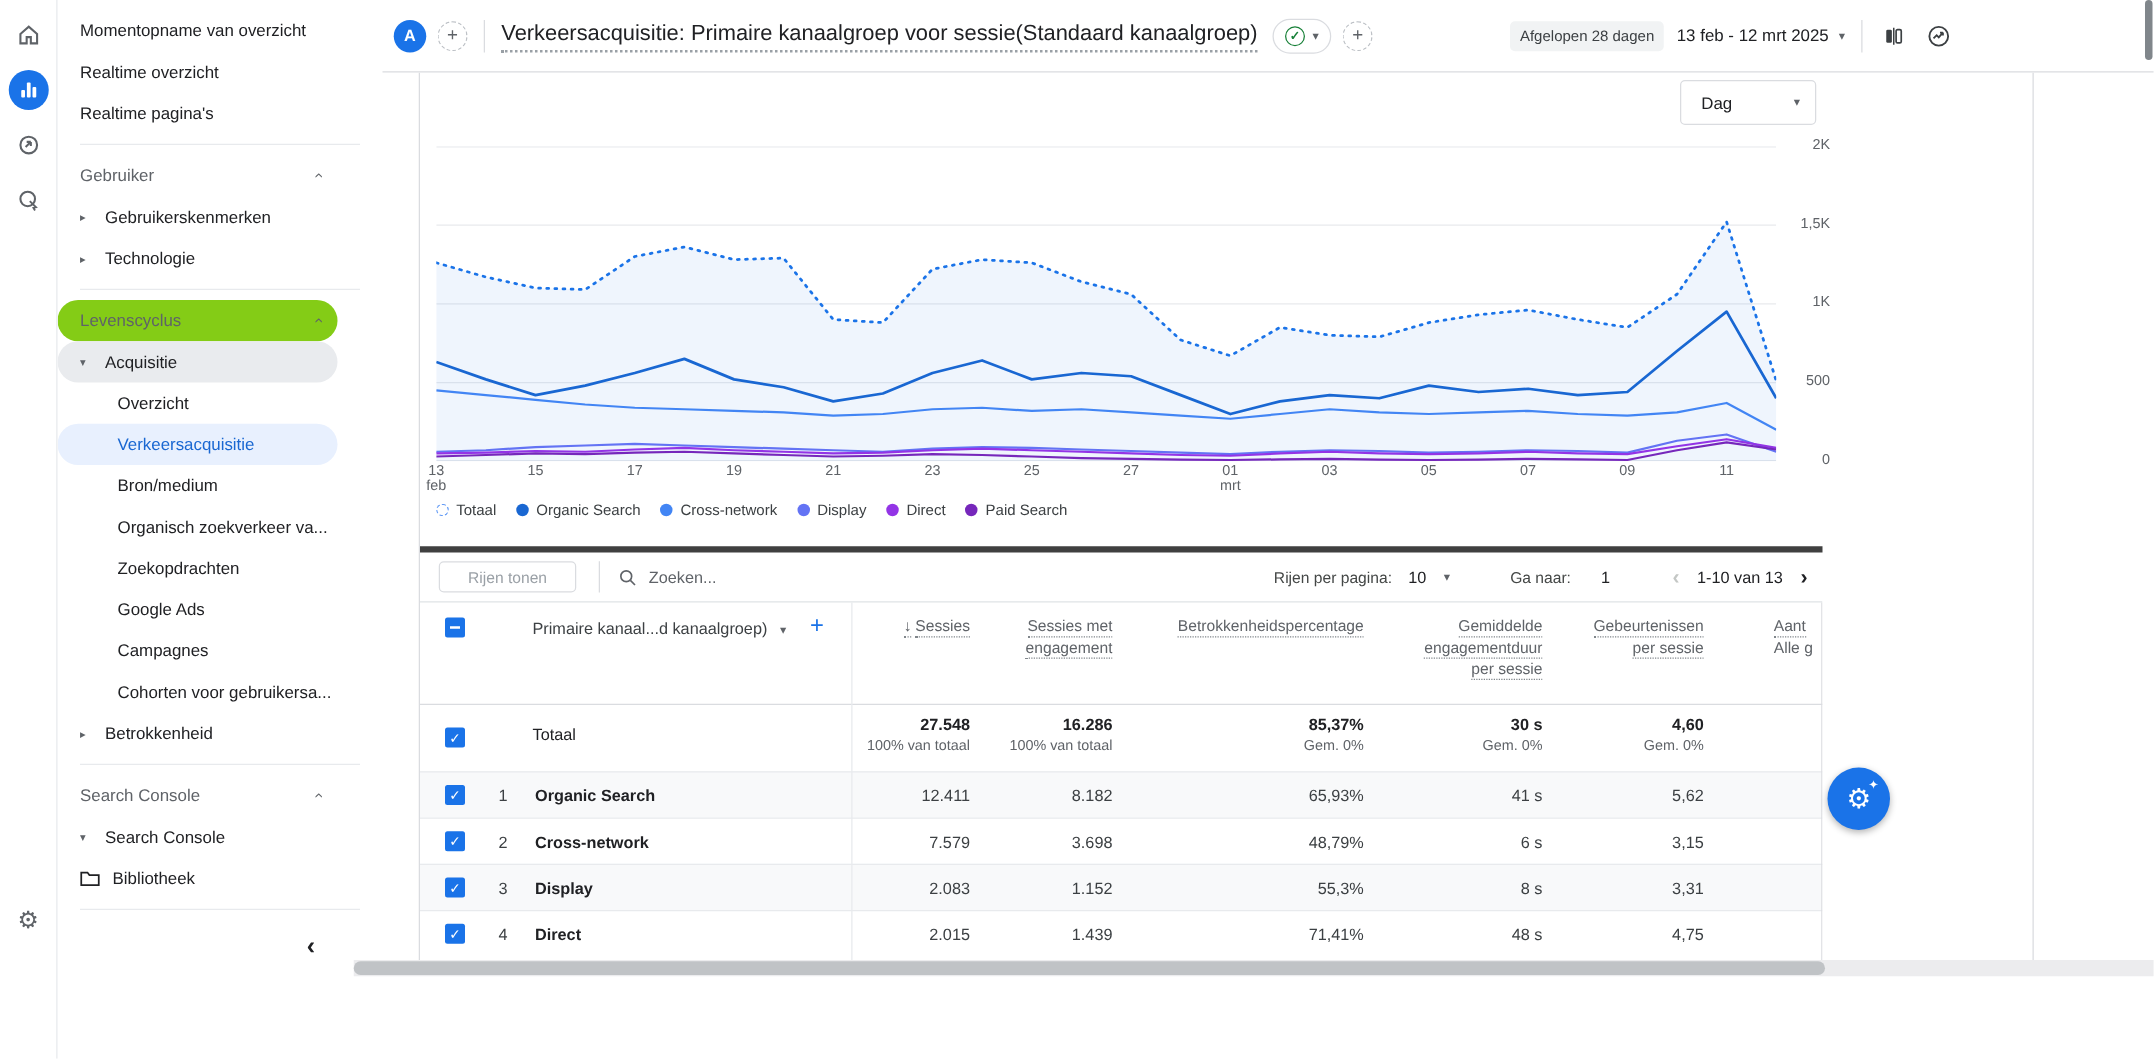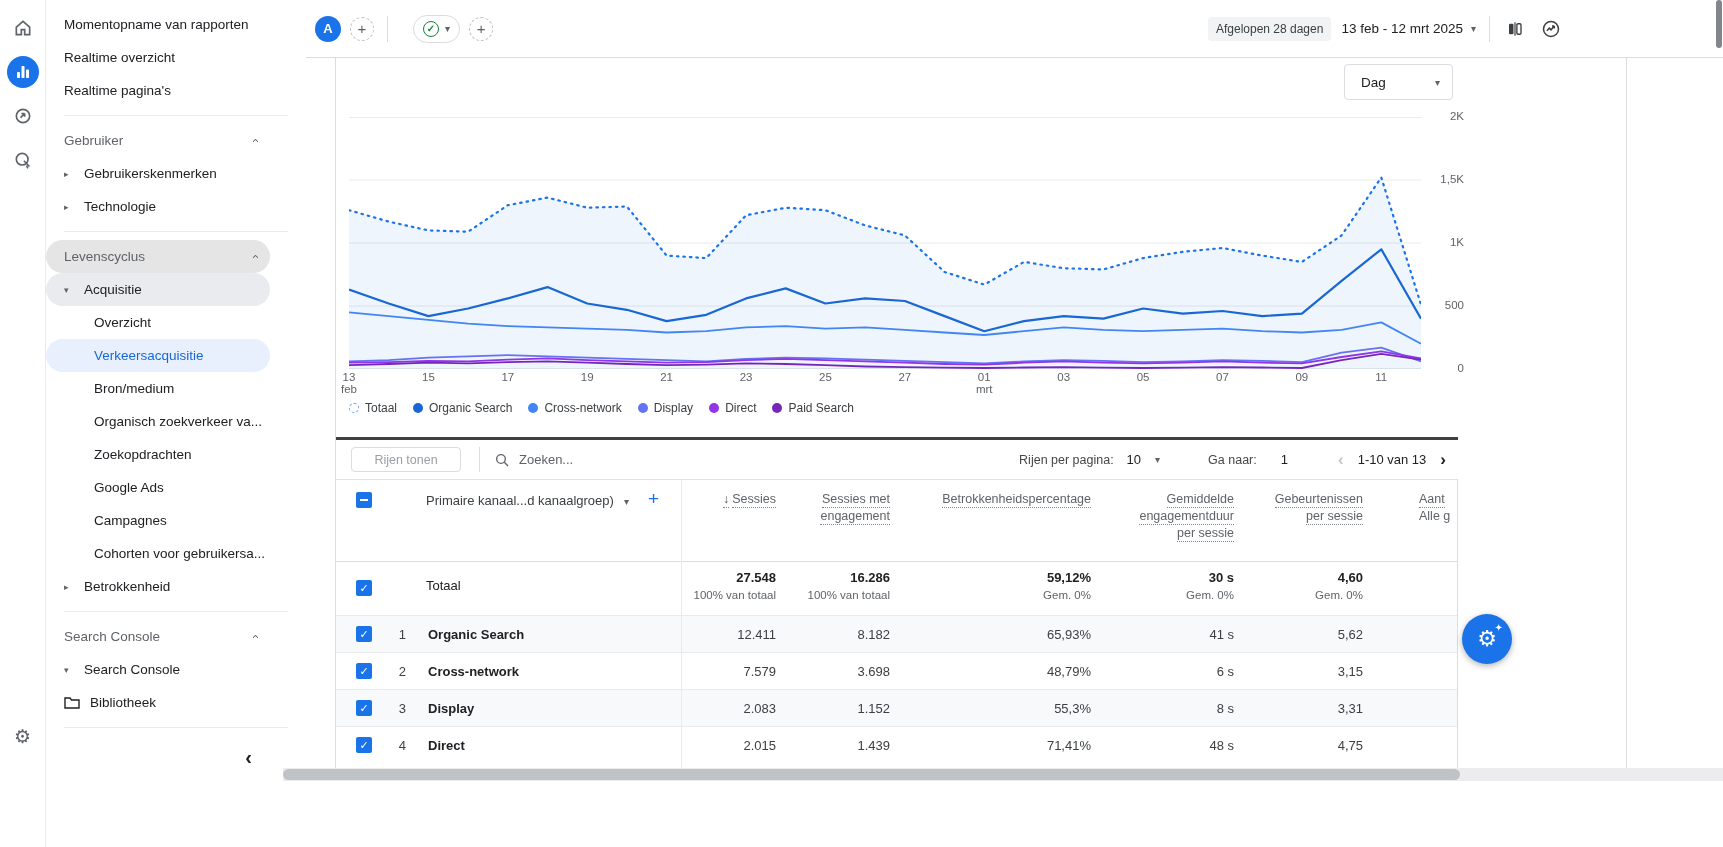--- a/index.html
+++ b/index.html
@@ -18,21 +18,21 @@
   
   .sidebar{position:absolute;left:46px;top:0;width:260px;height:847px;background:#fff;padding-top:8px;overflow:hidden}
   .sb-item{position:relative;height:33px;display:flex;align-items:center;font-size:13.5px;color:#202124;
     padding-left:18px;margin-right:36px;border-radius:17px;cursor:pointer;white-space:nowrap}
   .sb-item .arr{width:14px;font-size:9px;color:#5f6368;margin-right:6px;flex:0 0 auto}
   .sb-item.child{padding-left:48px}
   .sb-item.active{background:#e8f0fe;color:#1967d2}
   .sb-item.greypill{background:#e9ebee}
   .sb-section{position:relative;height:33px;display:flex;align-items:center;font-size:13.5px;color:#5f6368;
     padding-left:18px;margin-right:36px;border-radius:17px;cursor:pointer}
-  .sb-section.greypill{background:#e5e5e5}
+  .sb-section.greypill{background:#84cc16}
   .sb-section .chev{margin-left:auto;margin-right:14px;color:#5f6368;font-size:13px;transform:rotate(-90deg);display:inline-block}
   .sb-divider{height:1px;background:#e8eaed;margin:8px 18px}
   .sb-folder{width:16px;height:13px;margin-right:10px;flex:0 0 auto}
   .collapse-btn{position:absolute;right:54px;bottom:80px;background:none;border:none;font-size:20px;font-weight:bold;
     color:#202124;cursor:pointer;line-height:1}
 
   
   .main{position:absolute;left:306px;top:0;right:0;bottom:0;background:#fff}
   .topbar{position:absolute;left:0;top:0;right:0;height:58px;display:flex;align-items:center;
     border-bottom:1px solid #dadce0;padding-left:9px;padding-right:160px;background:#fff;z-index:4}
@@ -64,21 +64,21 @@
   .ylabels{position:absolute;left:1094px;top:59px;width:34px;height:252px}
   .ylab{position:absolute;right:0;font-size:11.5px;color:#5f6368}
   .xlabels{position:absolute;left:13px;top:313px;width:1072px;height:28px;overflow:visible}
   .xtick{position:absolute;transform:translateX(-50%);text-align:center;font-size:11.5px;color:#5f6368;line-height:12px}
   .legend{position:absolute;left:13px;top:343px;display:flex;align-items:center;gap:16px;font-size:12px;color:#3c4043}
   .lg-item{display:flex;align-items:center;gap:6px;cursor:pointer}
   .lg-dot{width:10px;height:10px;border-radius:50%}
   .lg-dot.dashed{background:#fff;border:1.6px dashed #669df6}
 
   
-  .tablemod{position:absolute;left:0;top:379px;width:1122px;bottom:0;border-top:3px solid #404040;overflow:hidden}
+  .tablemod{position:absolute;left:0;top:379px;width:1122px;bottom:0;border-top:5px solid #404040;overflow:hidden}
   .tm-vline{position:absolute;left:345px;top:40px;bottom:0;border-left:1px solid #e8eaed}
   .tm-rline{position:absolute;left:1121px;top:40px;bottom:0;border-left:1px solid #dadce0}
   .controls{position:absolute;left:0;top:0;width:100%;height:40px;border-bottom:1px solid #e0e3e6;
     display:flex;align-items:center}
   .showrows-btn{margin-left:15px;width:110px;height:25px;border:1px solid #dadce0;border-radius:4px;background:#fff;
     color:#9aa0a6;font-size:12.5px;font-family:inherit;cursor:pointer}
   .ctrl-div{width:1px;height:25px;background:#dadce0;margin-left:18px}
   .search-wrap{display:flex;align-items:center;margin-left:14px;color:#5f6368}
   .search-input{border:none;outline:none;font-size:13px;margin-left:9px;width:220px;color:#202124;font-family:inherit}
   .search-input::placeholder{color:#5f6368}
@@ -157,21 +157,21 @@
           <circle cx="11" cy="11" r="7"></circle>
           <path d="M13 13 L19 19 L16.5 19.6 L18 22" stroke-width="1.8"></path>
         </svg>
     </div>
     <div class="rail-ic rail-gear" style="bottom:95px;top:auto">⚙</div>
   </nav>
 
   <aside class="sidebar">
     <div id="sidebar-list">
         <div class="sb-item">
-          <span>Momentopname van rapporten</span>
+          <span>Momentopname van overzicht</span>
         </div>
         <div class="sb-item">
           <span>Realtime overzicht</span>
         </div>
         <div class="sb-item">
           <span>Realtime pagina's</span>
         </div>
         <div class="sb-divider"></div>
         <div class="sb-section">
           <span>Gebruiker</span>
@@ -241,20 +241,21 @@
       </div>
     <button class="collapse-btn">‹</button>
   </aside>
 
   <div class="main">
 
     <header class="topbar">
       <div class="avatar">A</div>
       <div class="dashplus">+</div>
       <div class="vdiv"></div>
+      <div class="report-title">Verkeersacquisitie: Primaire kanaalgroep voor sessie(Standaard kanaalgroep)</div>
       <div class="ok-pill">
         <span class="ok-circ">✓</span>
         <span class="caret">▾</span>
       </div>
       <div class="dashplus">+</div>
       <div class="spacer"></div>
       <div class="preset-chip">Afgelopen 28 dagen</div>
       <div class="date-range">13 feb - 12 mrt 2025</div>
       <span class="caret date-caret">▾</span>
       <div class="vdiv"></div>
@@ -439,21 +440,21 @@
           </div>
         <div class="vcell tot-v" style="width: 95px;">
               <div>27.548</div>
               <div class="tot-sub">100% van totaal</div>
             </div>
             <div class="vcell tot-v" style="width: 114px; text-align: right;">
               <div>16.286</div>
               <div class="tot-sub">100% van totaal</div>
             </div>
             <div class="vcell tot-v" style="width: 201px;">
-              <div>59,12%</div>
+              <div>85,37%</div>
               <div class="tot-sub">Gem. 0%</div>
             </div>
             <div class="vcell tot-v" style="width: 143px;">
               <div>30 s</div>
               <div class="tot-sub">Gem. 0%</div>
             </div>
             <div class="vcell tot-v" style="width: 129px;">
               <div>4,60</div>
               <div class="tot-sub">Gem. 0%</div>
             </div>

